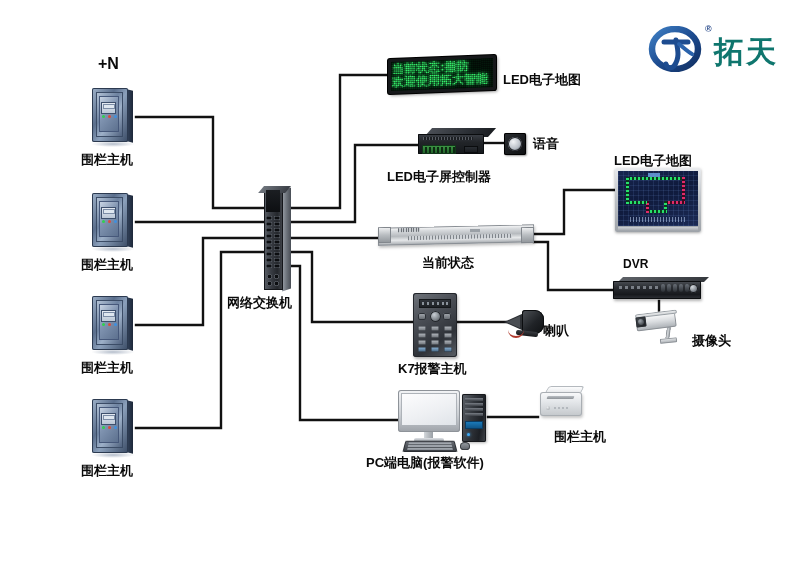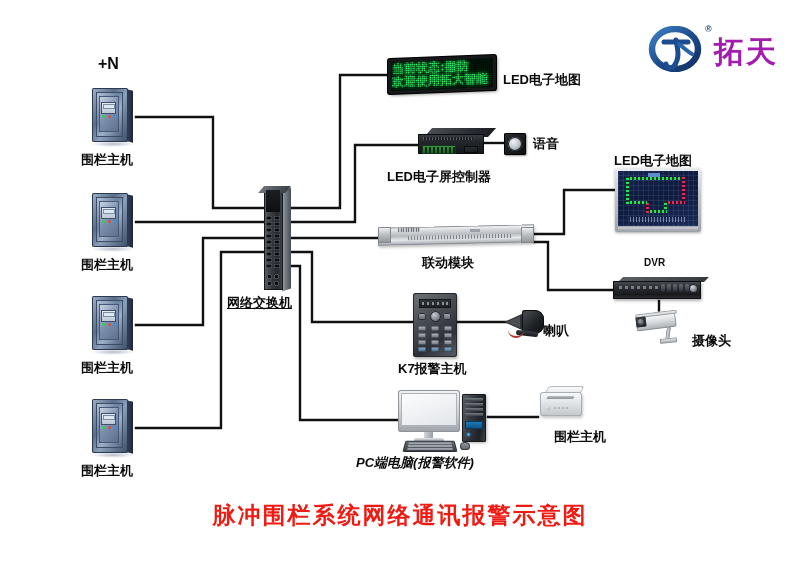--- a/index.html
+++ b/index.html
@@ -23,21 +23,21 @@
   .lbl.en{font-weight:700;font-size:13px;}
 
   
   #wires{position:absolute;left:0;top:0;width:800px;height:579px;}
 
   
   #logo{position:absolute;left:648px;top:24px;width:145px;height:52px;}
   #logo .mark{position:absolute;left:0;top:2px;width:62px;height:46px;}
   #logo .txt{
     position:absolute;left:66px;top:8px;
-    font-size:30px;font-weight:700;color:#a21caf;
+    font-size:30px;font-weight:700;color:#0f766e;
     font-family:Liberation Sans, sans-serif;letter-spacing:2px;
   }
   #logo .reg{
     position:absolute;left:57px;top:0px;
     font-size:9px;color:#2b4c8c;font-weight:700;
   }
 
   
   .fence{position:absolute;width:46px;height:58px;}
   .fence .f1{
@@ -619,21 +619,21 @@
       <i style="left:0px;top:48px;"></i>
         <i style="left:8px;top:48px;"></i>
     </div>
     <div class="sfp">
       <i style="left:0px;top:0px;"></i>
       <i style="left:0px;top:7px;"></i>
       <i style="left:7px;top:0px;"></i>
       <i style="left:7px;top:7px;"></i>
     </div>
   </div>
-  <div class="lbl" style="left:227px;top:296px;text-decoration:underline;">网络交换机</div>
+  <div class="lbl" style="left:227px;top:296px;">网络交换机</div>
 
   <div id="ledscreen">
     <div class="frame"></div>
     <div class="scr">
       <div class="row r1">当前状态:撤防</div>
       <div class="row r2">欢迎使用拓大智能</div>
       <div class="dots"></div>
     </div>
   </div>
   <div class="lbl" style="left:503px;top:73px;">LED电子地图</div>
@@ -663,21 +663,21 @@
   <div class="lbl" style="left:533px;top:137px;">语音</div>
 
   <div id="linkmod">
     <div class="body"></div>
     <div class="tag"></div>
     <div class="tag2"></div>
     <div class="vent"></div>
     <div class="ear earL"></div>
     <div class="ear earR"></div>
   </div>
-  <div class="lbl" style="left:422px;top:256px;">联动模块</div>
+  <div class="lbl" style="left:422px;top:256px;">当前状态</div>
 
   <div class="lbl" style="left:614px;top:154px;">LED电子地图</div>
   <div id="ledmap">
     <div class="bez"></div>
     <div class="scr">
       <div class="grid"></div>
 
       <div class="seg" style="left:8px;top:6px;width:58px;height:3px;background:repeating-linear-gradient(90deg,#27e06a 0 2px,#0b3a1c 2px 4px);"></div>
       <div class="seg" style="left:64px;top:6px;width:3px;height:26px;background:repeating-linear-gradient(0deg,#e02a6a 0 2px,#3a0b1c 2px 4px);"></div>
       <div class="seg" style="left:46px;top:30px;width:21px;height:3px;background:repeating-linear-gradient(90deg,#e02a6a 0 2px,#3a0b1c 2px 4px);"></div>
@@ -685,21 +685,21 @@
       <div class="seg" style="left:28px;top:39px;width:21px;height:3px;background:repeating-linear-gradient(90deg,#27e06a 0 2px,#0b3a1c 2px 4px);"></div>
       <div class="seg" style="left:28px;top:30px;width:3px;height:12px;background:repeating-linear-gradient(0deg,#e02a6a 0 2px,#3a0b1c 2px 4px);"></div>
       <div class="seg" style="left:8px;top:30px;width:21px;height:3px;background:repeating-linear-gradient(90deg,#27e06a 0 2px,#0b3a1c 2px 4px);"></div>
       <div class="seg" style="left:8px;top:6px;width:3px;height:27px;background:repeating-linear-gradient(0deg,#27e06a 0 2px,#0b3a1c 2px 4px);"></div>
       <div class="seg" style="left:30px;top:2px;width:12px;height:4px;background:#6fa8e8;opacity:.8;"></div>
       <div class="cap"></div>
     </div>
     <div class="foot"></div>
   </div>
 
-  <div class="lbl en" style="left:644px;top:258px;font-size:10px;">DVR</div>
+  <div class="lbl en" style="left:623px;top:258px;font-size:12px;">DVR</div>
   <div id="dvr">
     <div class="top"></div>
     <div class="face"></div>
     <div class="txt"></div>
     <div class="btns">
       <i style="left:0px;"></i>
         <i style="left:6px;"></i>
         <i style="left:12px;"></i>
       <i style="left:18px;"></i>
         <i style="left:24px;"></i>
@@ -771,26 +771,25 @@
       <div class="panel"></div>
       <div class="dot"></div>
     </div>
     <div class="kb">
       <i style="left:4px;top:2px;width:44px;"></i>
       <i style="left:4px;top:5px;width:44px;"></i>
       <i style="left:4px;top:8px;width:44px;"></i>
     </div>
     <div class="mouse"></div>
   </div>
-  <div class="lbl" style="left:356px;top:456px;font-style:italic;">PC端电脑(报警软件)</div>
+  <div class="lbl" style="left:366px;top:456px;">PC端电脑(报警软件)</div>
 
   <div id="printer">
     <div class="lid"></div>
     <div class="body"></div>
     <div class="slot"></div>
     <div class="btn"></div>
     <div class="line"></div>
   </div>
   <div class="lbl" style="left:554px;top:430px;">围栏主机</div>
 
-  <div id="footer">脉冲围栏系统网络通讯报警示意图</div>
 
 </div>
 
 </body></html>

